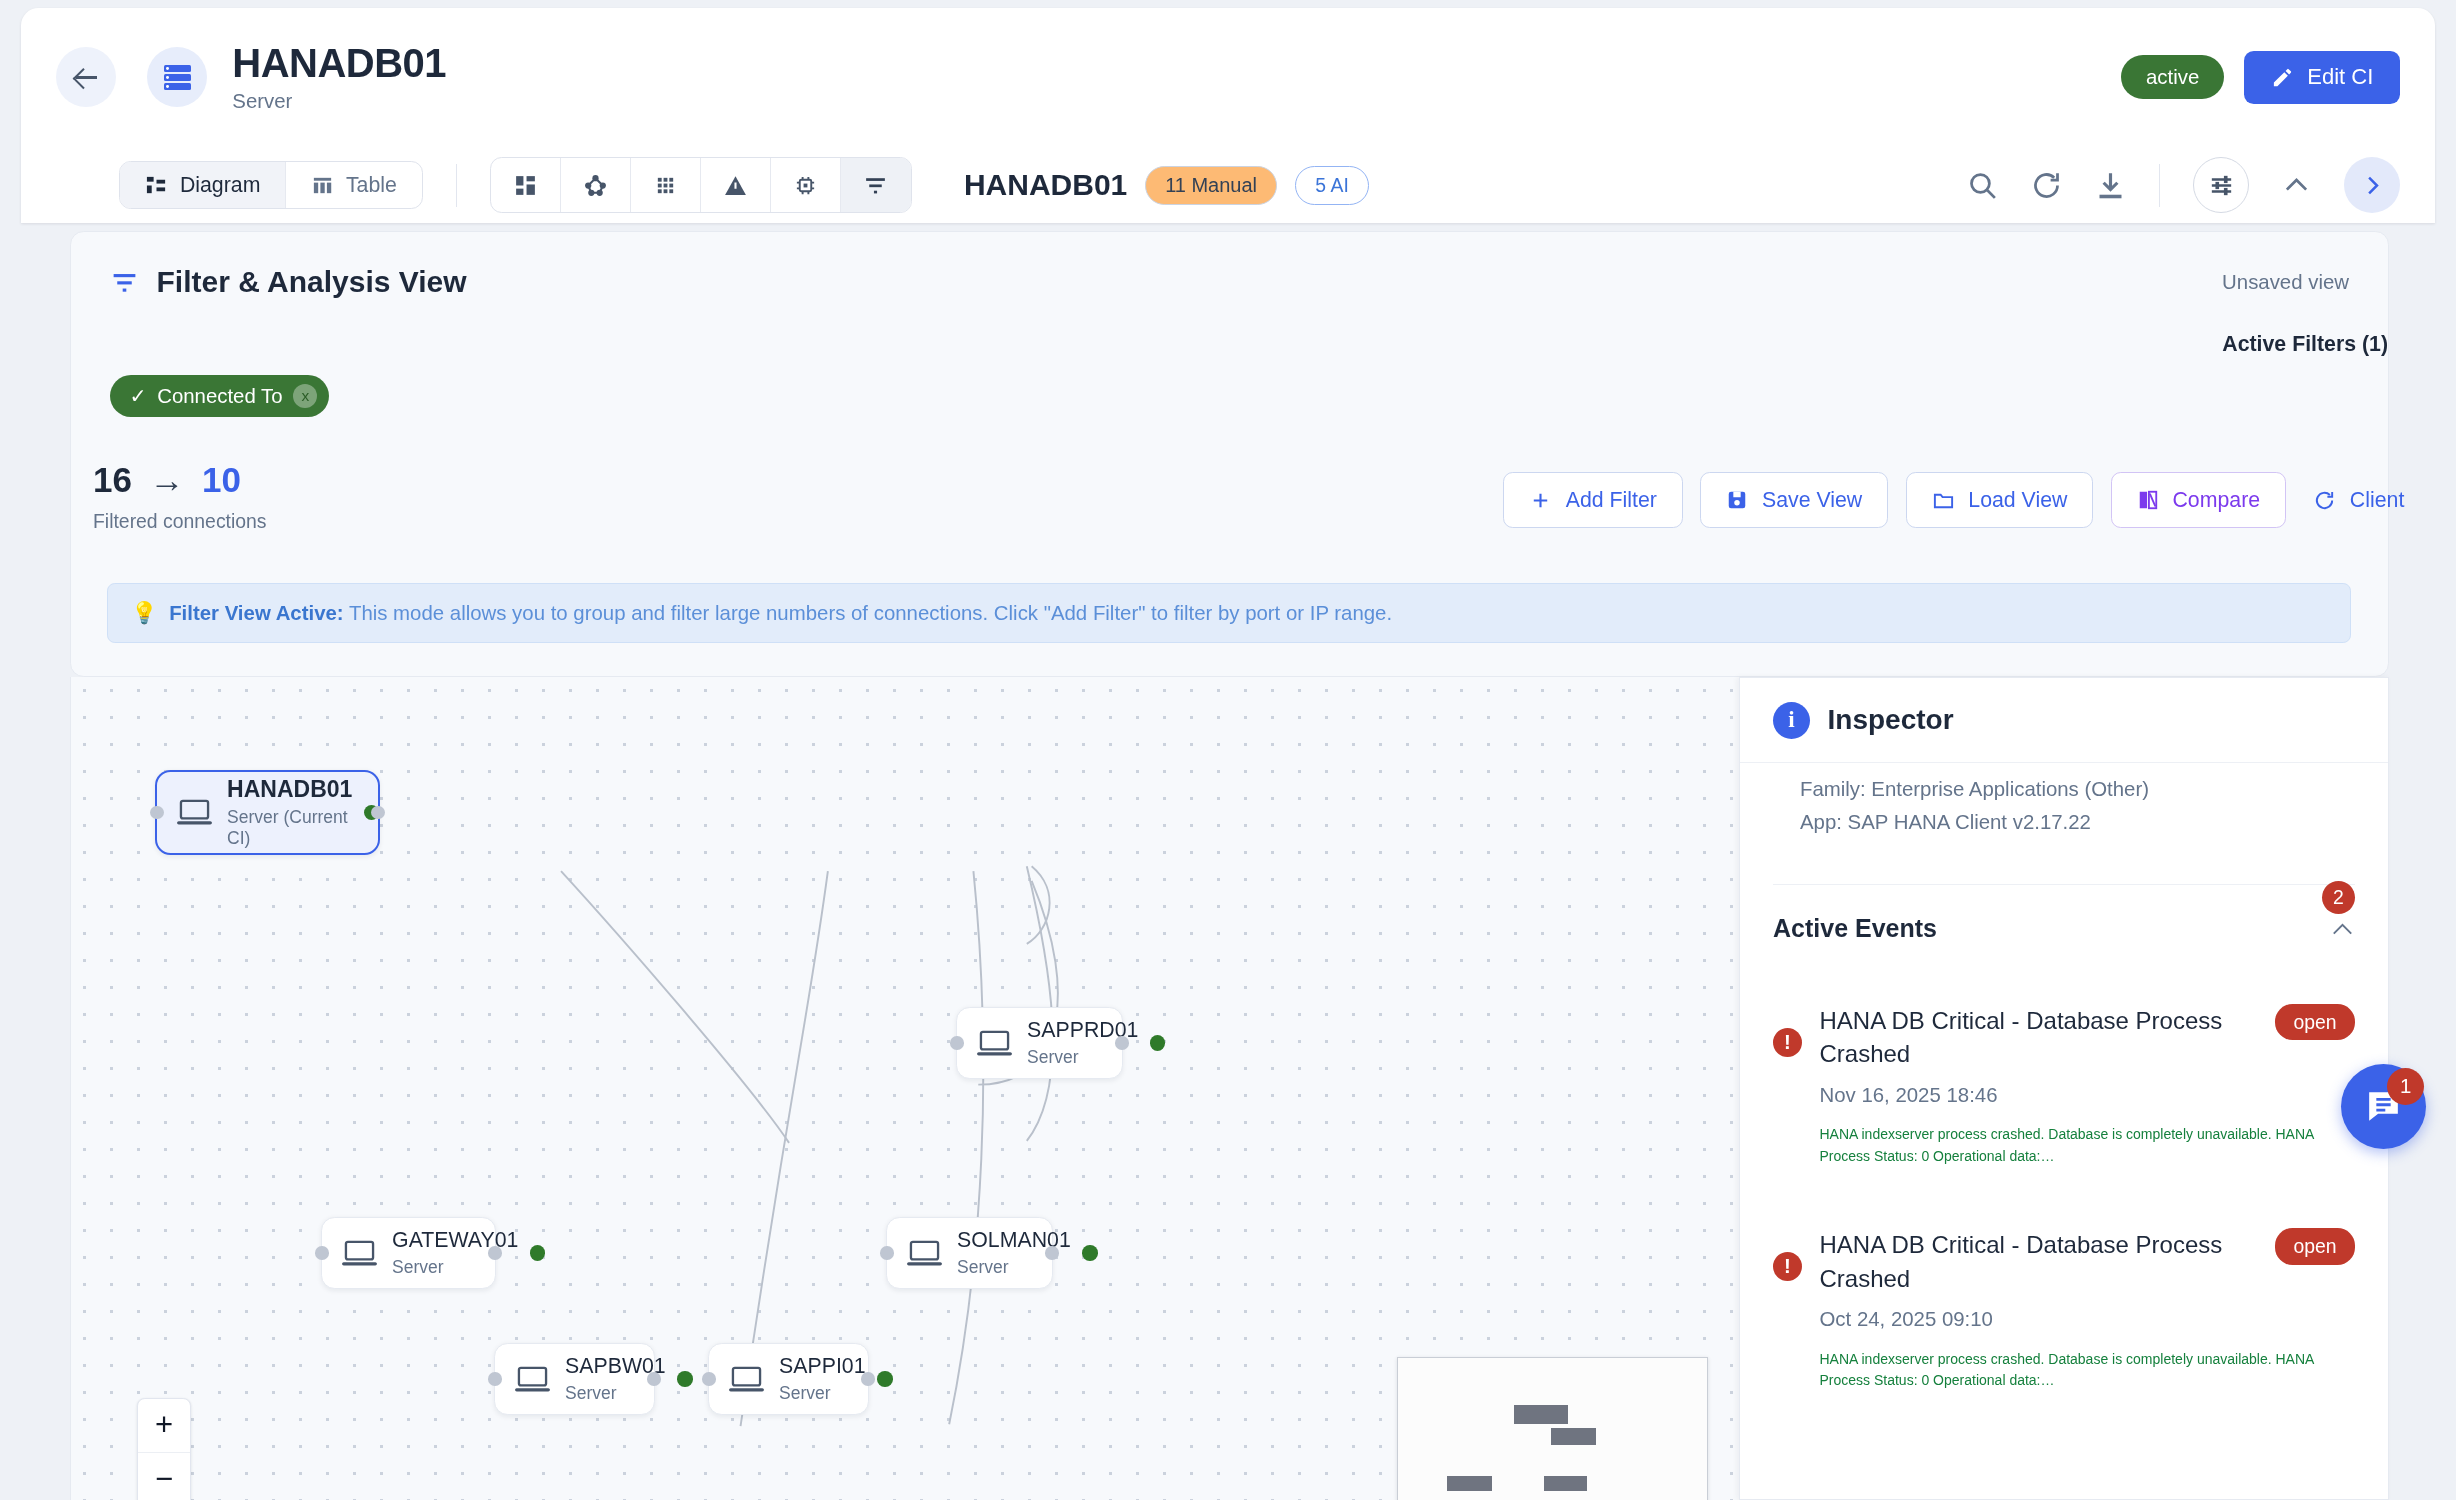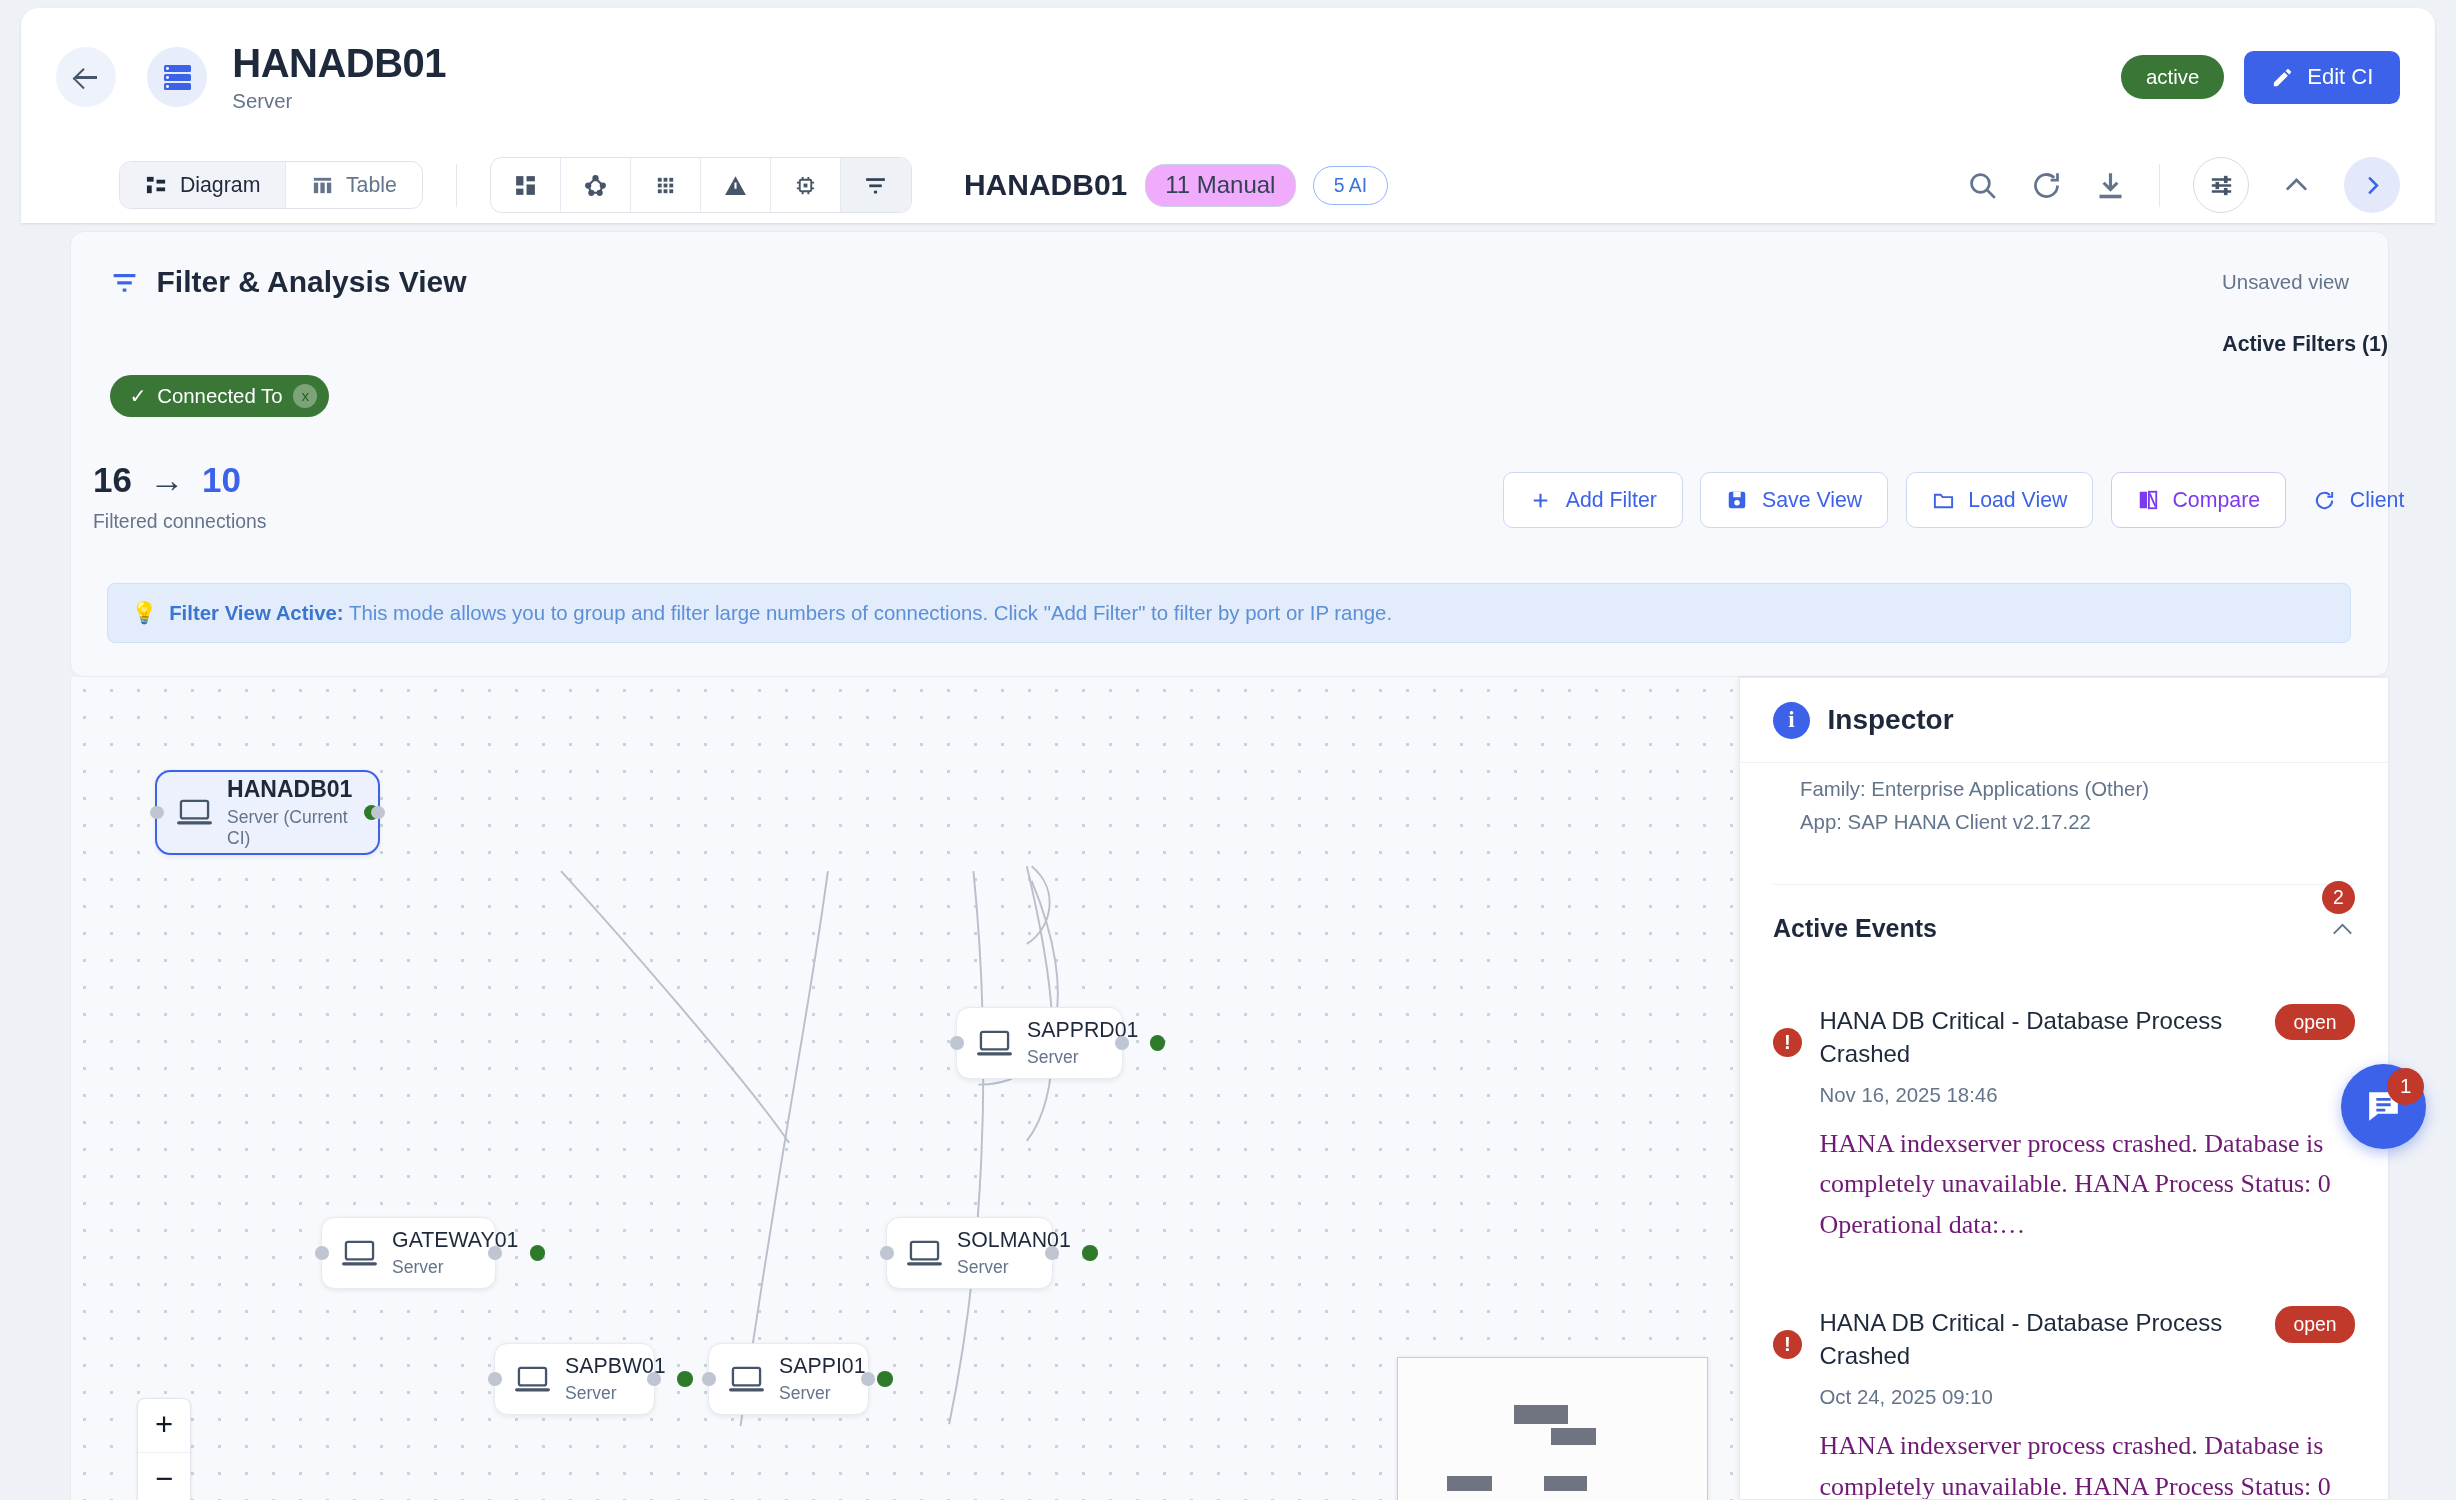--- a/index.html
+++ b/index.html
@@ -84,21 +84,21 @@
   .iconbar .ib {
     width: 70px; height: 54px; display: flex; align-items: center; justify-content: center;
     border-right: 1px solid #e6e9f0; cursor: pointer;
   }
   .iconbar .ib:last-child { border-right: none; }
   .iconbar .ib.on { background: #eef1f6; }
   .center-label { margin-left: 52px; display: flex; align-items: center; gap: 17.5px; }
   .center-label .nm { font-size: 30px; font-weight: bold; color: #1e293b; }
   .chip-outline {
     border: 1px solid #cbd3e1; border-radius: 19.4px; padding: 6.8px 19.4px;
-    font-size: 24px; color: #334155; cursor: pointer; background:#f0abfc;
+    font-size: 20px; color: #334155; cursor: pointer; background:#fdba74;
   }
   .chip-ai {
     border: 1px solid #93b4f4; border-radius: 19.4px; padding: 6.8px 19.4px;
     font-size: 19.4px; color: #3b74d8; cursor: pointer; background:#fff;
   }
   .tool-right { margin-left: auto; display: flex; align-items: center; gap: 31px; }
   .ticon { width: 33px; height: 33px; cursor: pointer; }
   .circ-outline {
     width: 56px; height: 56px; border-radius: 50%; border: 1px solid #d5dae4;
     display: flex; align-items: center; justify-content: center; cursor: pointer;
@@ -234,21 +234,21 @@
     flex: none; margin-top: 60px;
   }
   .ev-body { flex: 1; }
   .ev-top { display: flex; align-items: flex-start; margin-top: 36px; }
   .ev-title { font-size: 24px; color: #1e293b; line-height: 1.38; max-width: 408px; }
   .ev-state {
     margin-left: auto; background: #c0392b; color: #fff; border-radius: 17.5px;
     padding: 6.8px 18.4px; font-size: 19.4px; cursor: pointer; flex: none;
   }
   .ev-time { font-size: 20.4px; color: #64748b; margin-top: 13.6px; }
-  .ev-desc { font-size: 26px; color: #701a75; margin-top: 17.5px; line-height: 1.55; font-family: Liberation Serif, serif; }
+  .ev-desc { font-size: 14px; color: #15803d; margin-top: 17.5px; line-height: 1.55; }
 
   .chatfab {
     position: absolute; right: 31px; bottom: 27px;
     width: 85px; height: 85px; border-radius: 50%; background: #3b62e8;
     display: flex; align-items: center; justify-content: center; cursor: pointer;
     box-shadow: 0 3.9px 13.6px rgba(59,98,232,.4);
   }
   .chatfab .cnt {
     position: absolute; right: 1.9px; top: 3.9px; width: 37px; height: 37px; border-radius: 50%;
     background: #c0392b; color: #fff; font-size: 20.4px;

